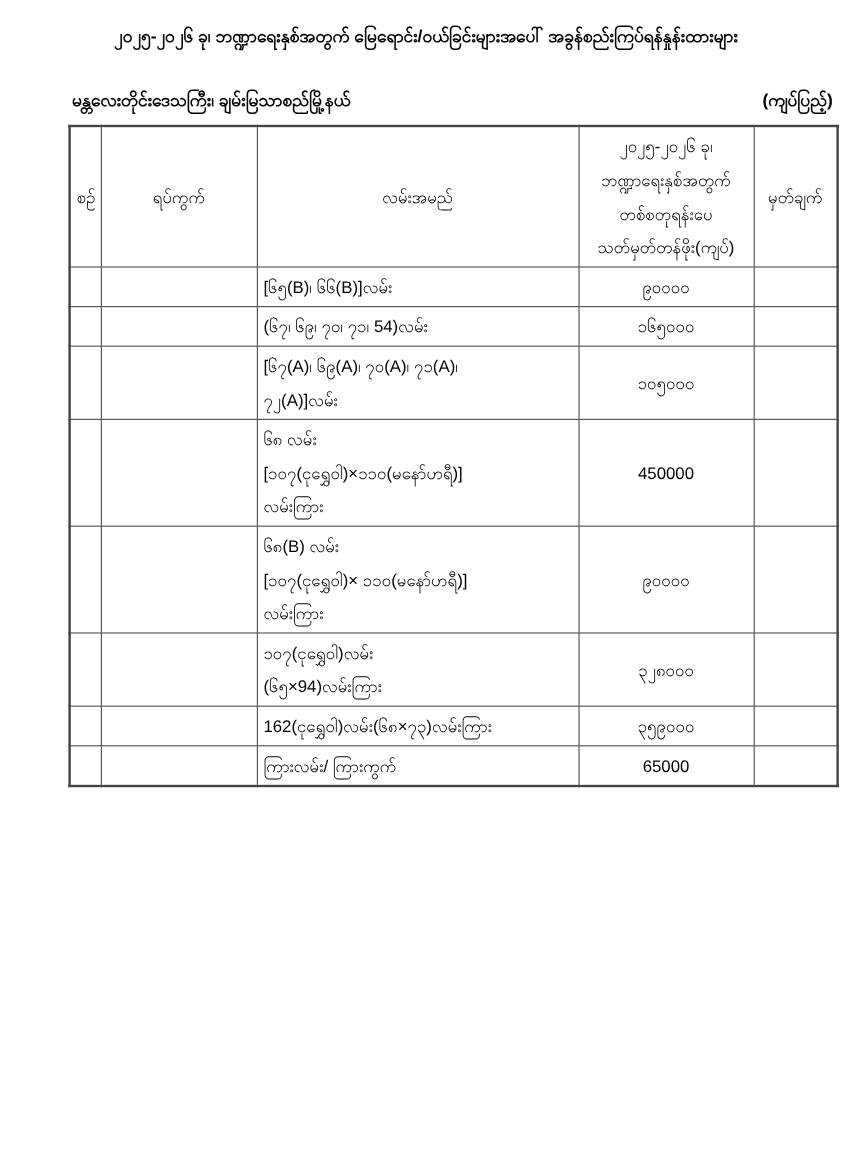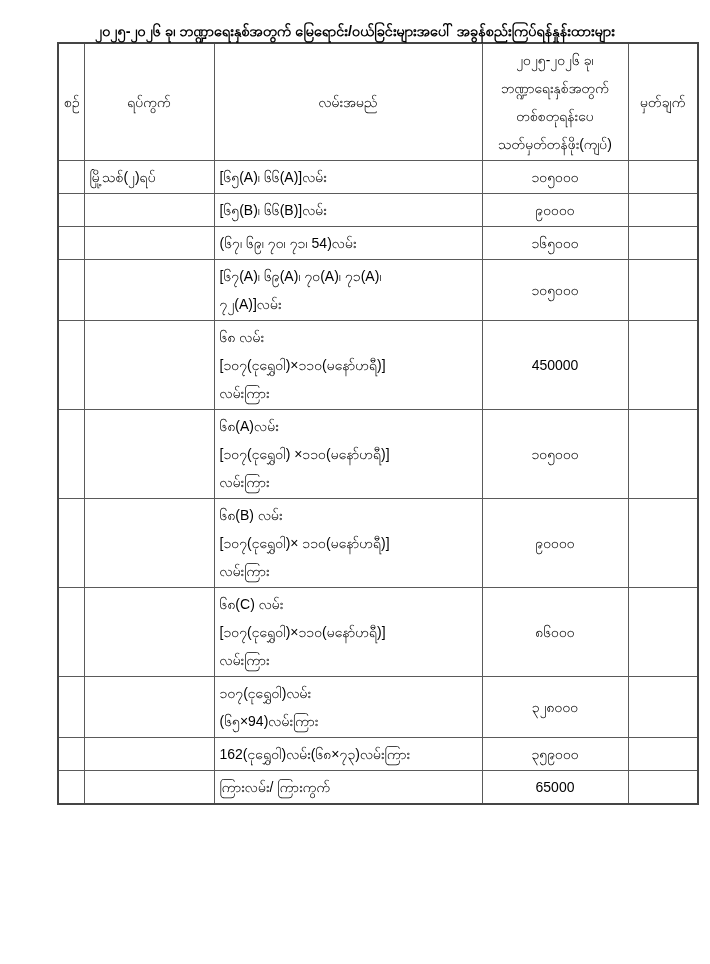--- a/index.html
+++ b/index.html
@@ -56,20 +56,24 @@
   td.c-rate{text-align:center;}
   td.c-remark{text-align:center;}
 </style>
 </head>
 <body>
 
 <div class="page">
 
   <div class="doc-title">၂၀၂၅-၂၀၂၆ ခု၊ ဘဏ္ဍာရေးနှစ်အတွက် မြေရောင်း/ဝယ်ခြင်းများအပေါ် အခွန်စည်းကြပ်ရန်နှုန်းထားများ</div>
 
+  <div class="sub-row">
+    <span>မန္တလေးတိုင်းဒေသကြီး၊ ချမ်းမြသာစည်မြို့နယ်</span>
+    <span>(ကျပ်ပြည့်)</span>
+  </div>
 
   <table class="rates-table">
     <colgroup>
       <col style="width:26px">
       <col style="width:130px">
       <col style="width:268px">
       <col style="width:146px">
       <col style="width:70px">
     </colgroup>
     <thead>
@@ -78,27 +82,20 @@
         <th>ရပ်ကွက်</th>
         <th>လမ်းအမည်</th>
         <th>၂၀၂၅-၂၀၂၆ ခု၊
 ဘဏ္ဍာရေးနှစ်အတွက်
 တစ်စတုရန်းပေ
 သတ်မှတ်တန်ဖိုး(ကျပ်)</th>
         <th>မှတ်ချက်</th>
       </tr>
     </thead>
     <tbody id="rows-body">
-    <tr>
-      <td class="c-no"></td>
-      <td class="c-ward">မြို့သစ်(၂)ရပ်</td>
-      <td class="c-street">[၆၅(A)၊ ၆၆(A)]လမ်း</td>
-      <td class="c-rate">၁၀၅၀၀၀</td>
-      <td class="c-remark"></td>
-    </tr>
 
     <tr>
       <td class="c-no"></td>
       <td class="c-ward"></td>
       <td class="c-street">[၆၅(B)၊ ၆၆(B)]လမ်း</td>
       <td class="c-rate">၉၀၀၀၀</td>
       <td class="c-remark"></td>
     </tr>
 
     <tr>
@@ -122,49 +119,31 @@
     <tr>
       <td class="c-no"></td>
       <td class="c-ward"></td>
       <td class="c-street">၆၈ လမ်း
 [၁၀၇(ငုရွှေဝါ)×၁၁၀(မနော်ဟရီ)]
 လမ်းကြား</td>
       <td class="c-rate">450000</td>
       <td class="c-remark"></td>
     </tr>
 
-    <tr>
-      <td class="c-no"></td>
-      <td class="c-ward"></td>
-      <td class="c-street">၆၈(A)လမ်း
-[၁၀၇(ငုရွှေဝါ) ×၁၁၀(မနော်ဟရီ)]
-လမ်းကြား</td>
-      <td class="c-rate">၁၀၅၀၀၀</td>
-      <td class="c-remark"></td>
-    </tr>
 
     <tr>
       <td class="c-no"></td>
       <td class="c-ward"></td>
       <td class="c-street">၆၈(B) လမ်း
 [၁၀၇(ငုရွှေဝါ)× ၁၁၀(မနော်ဟရီ)]
 လမ်းကြား</td>
       <td class="c-rate">၉၀၀၀၀</td>
       <td class="c-remark"></td>
     </tr>
 
-    <tr>
-      <td class="c-no"></td>
-      <td class="c-ward"></td>
-      <td class="c-street">၆၈(C) လမ်း
-[၁၀၇(ငုရွှေဝါ)×၁၁၀(မနော်ဟရီ)]
-လမ်းကြား</td>
-      <td class="c-rate">၈၆၀၀၀</td>
-      <td class="c-remark"></td>
-    </tr>
 
     <tr>
       <td class="c-no"></td>
       <td class="c-ward"></td>
       <td class="c-street">၁၀၇(ငုရွှေဝါ)လမ်း
 (၆၅×94)လမ်းကြား</td>
       <td class="c-rate">၃၂၈၀၀၀</td>
       <td class="c-remark"></td>
     </tr>
 

